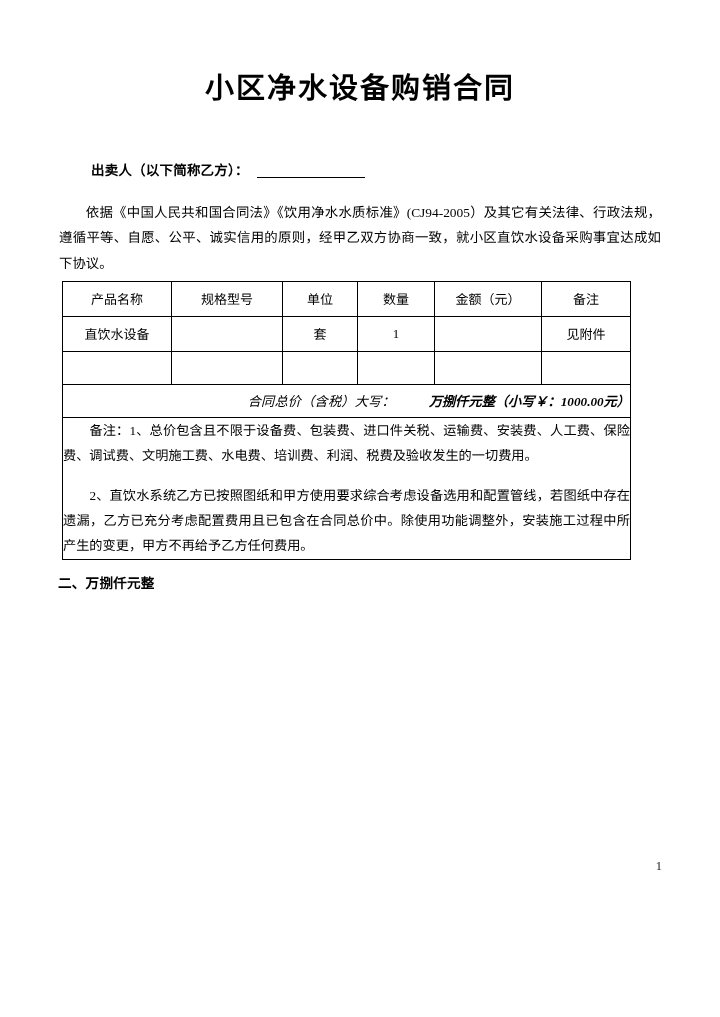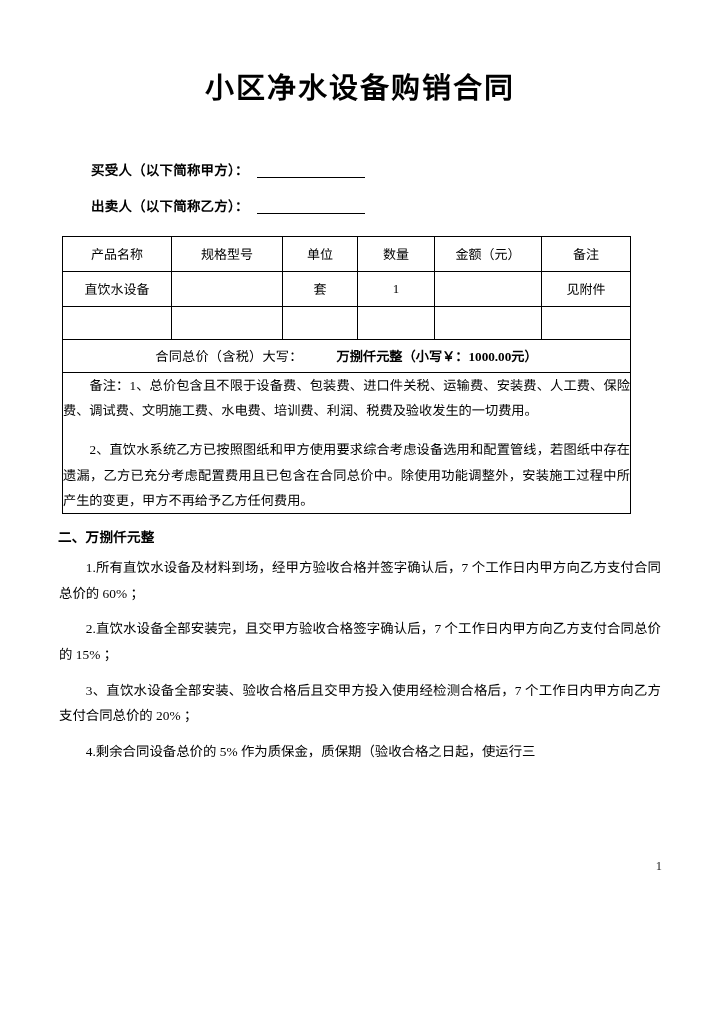--- a/index.html
+++ b/index.html
@@ -114,24 +114,25 @@
   .col-name   { width: 108px; }
   .col-spec   { width: 110px; }
   .col-unit   { width: 74px;  }
   .col-qty    { width: 76px;  }
   .col-amount { width: 106px; }
   .col-remark { width: 88px;  }
 
   td.total-cell {
     height: 32px;
     padding: 0 0 0 12px;
-    text-align: center;
+    text-align: right;
     font-size: 13.2px;
     font-weight: 700;
     white-space: nowrap;
+    font-style: italic;
   }
   .total-label { letter-spacing: 0.2px; }
   .total-value { margin-left: 34px; font-weight: 700; }
 
   td.notes-cell {
     padding: 7px 10px 9px 10px;
     text-align: justify;
     text-justify: inter-ideograph;
     font-size: 13.2px;
     line-height: 1.92;
@@ -170,29 +171,26 @@
 </style>
 </head>
 <body>
 
 <div class="page">
 
   <h1 class="doc-title">小区净水设备购销合同</h1>
 
   <div class="party-block">
     <div class="party-line">
-      <span class="party-label">买受人（以下简称甲方）：</span>
-      <span class="party-blank"></span>
-    </div>
-    <div class="party-line">
       <span class="party-label">出卖人（以下简称乙方）：</span>
       <span class="party-blank"></span>
     </div>
   </div>
 
+  <p class="para indent preamble">依据《中国人民共和国合同法》《饮用净水水质标准》(CJ94-2005）及其它有关法律、行政法规，遵循平等、自愿、公平、诚实信用的原则，经甲乙双方协商一致，就小区直饮水设备采购事宜达成如下协议。</p>
 
 
   <table class="goods">
     <thead>
       <tr>
         <th class="col-name">产品名称</th>
         <th class="col-spec">规格型号</th>
         <th class="col-unit">单位</th>
         <th class="col-qty">数量</th>
         <th class="col-amount">金额（元）</th>
@@ -225,22 +223,16 @@
         <td class="notes-cell" colspan="6">
           <p class="note-p">备注：1、总价包含且不限于设备费、包装费、进口件关税、运输费、安装费、人工费、保险费、调试费、文明施工费、水电费、培训费、利润、税费及验收发生的一切费用。</p>
           <p class="note-p">2、直饮水系统乙方已按照图纸和甲方使用要求综合考虑设备选用和配置管线，若图纸中存在遗漏，乙方已充分考虑配置费用且已包含在合同总价中。除使用功能调整外，安装施工过程中所产生的变更，甲方不再给予乙方任何费用。</p>
         </td>
       </tr>
     </tbody>
   </table>
 
   <h2 class="section-heading">二、万捌仟元整</h2>
 
-  <div class="pay-list">
-    <p class="pay-item">1.所有直饮水设备及材料到场，经甲方验收合格并签字确认后，7 个工作日内甲方向乙方支付合同总价的 60% ；</p>
-    <p class="pay-item">2.直饮水设备全部安装完，且交甲方验收合格签字确认后，7 个工作日内甲方向乙方支付合同总价的 15% ；</p>
-    <p class="pay-item">3、直饮水设备全部安装、验收合格后且交甲方投入使用经检测合格后，7 个工作日内甲方向乙方支付合同总价的 20% ；</p>
-    <p class="pay-item">4.剩余合同设备总价的 5% 作为质保金，质保期（验收合格之日起，使运行三</p>
-  </div>
 
   <div class="page-number">1</div>
 
 </div>
 
 </body></html>

